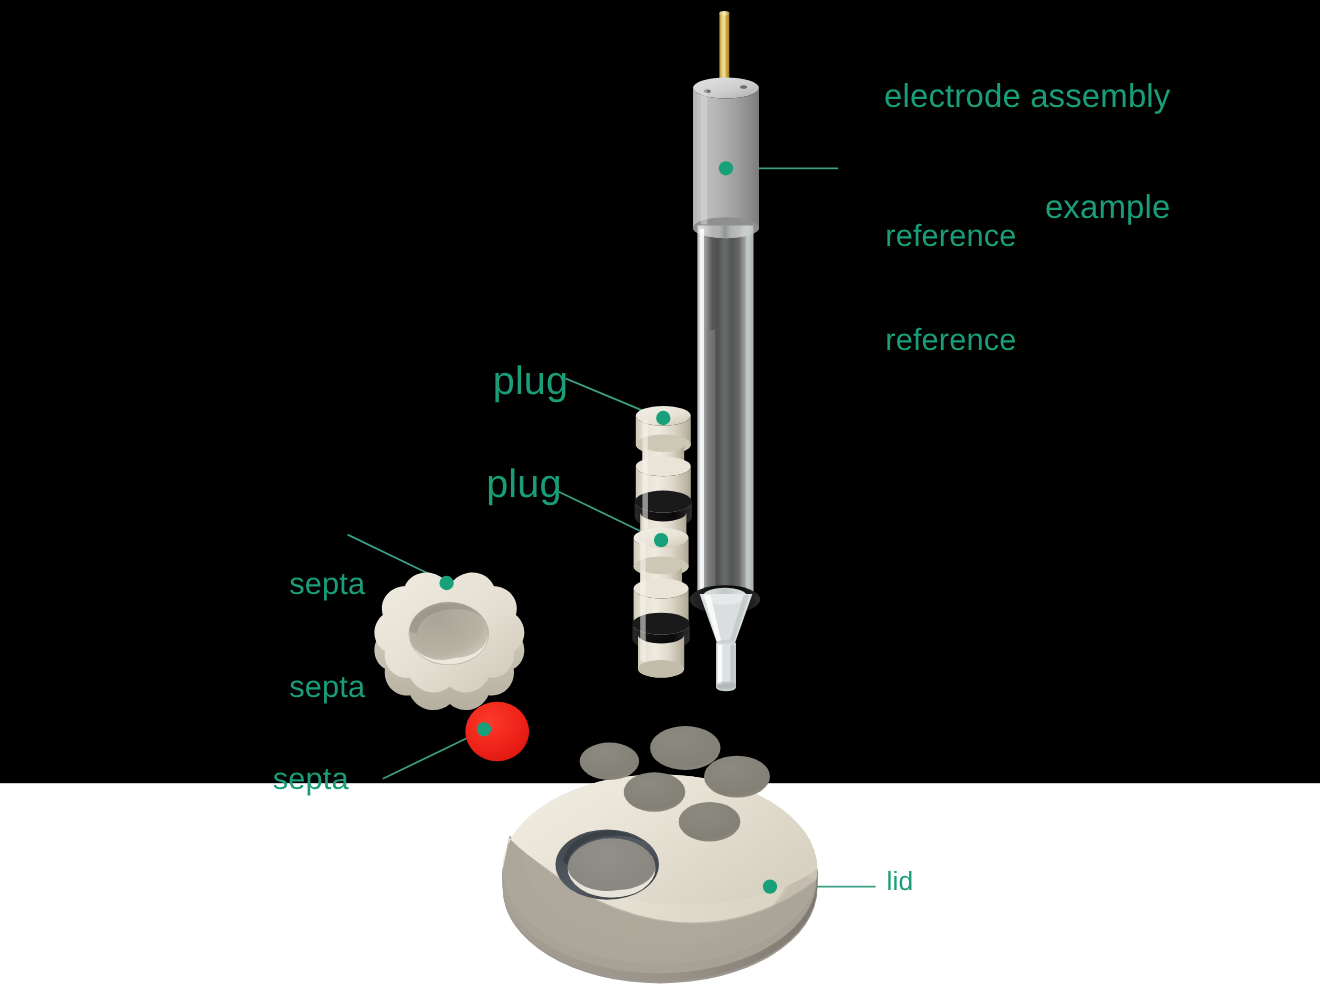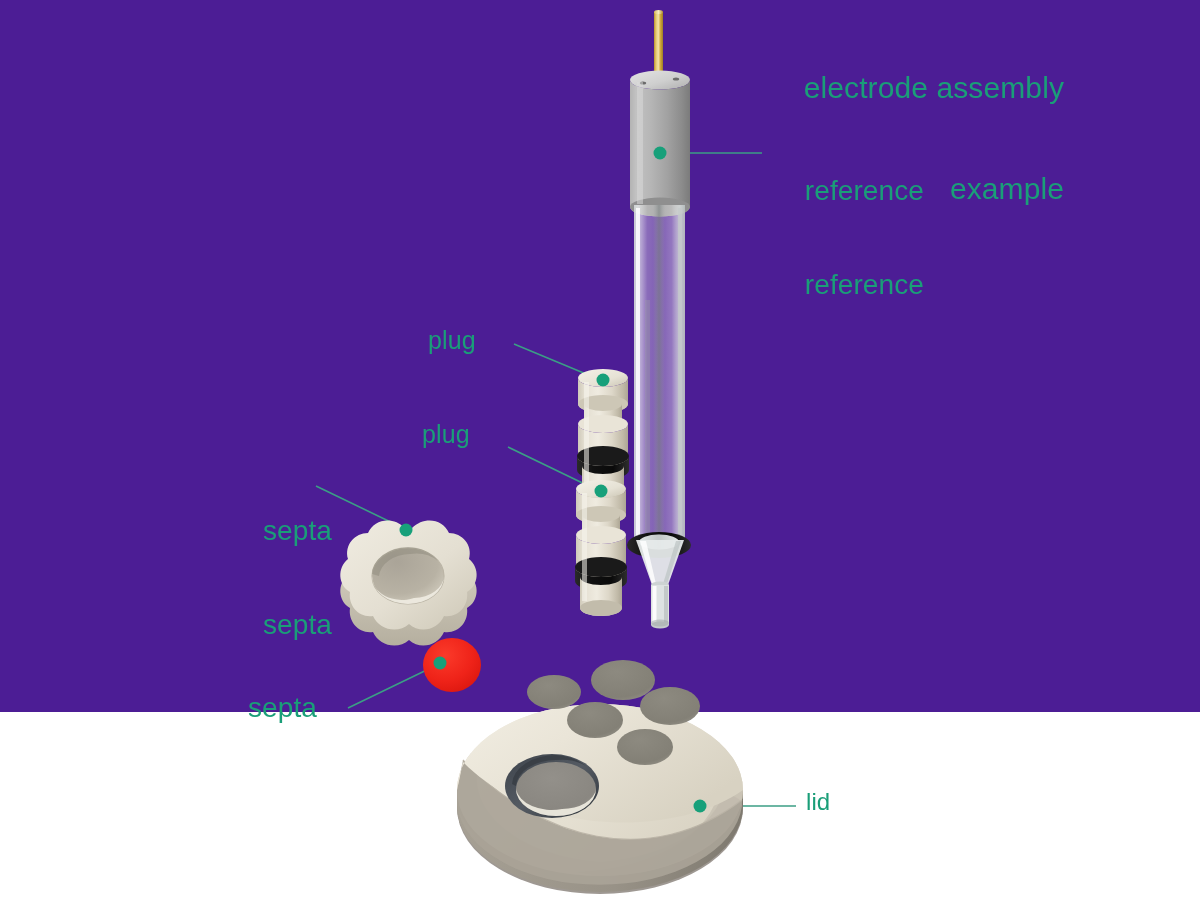--- a/index.html
+++ b/index.html
@@ -11,21 +11,21 @@
     width: 1200px;
     height: 900px;
     font-family: "Liberation Sans", sans-serif;
     overflow: hidden;
     position: relative;
   }
   #stage {
     position: relative;
     width: 1200px;
     height: 712px;
-    background: #4c1d95;
+    background: #000000;
   }
   svg.diagram {
     position: absolute;
     left: 0;
     top: 0;
     width: 1200px;
     height: 900px;
     display: block;
   }
   .lbl {
@@ -39,22 +39,23 @@
   }
   .lbl-title {
     font-size: 30px;
     text-align: right;
   }
   .lbl-ref {
     font-size: 28px;
     text-align: right;
   }
   .lbl-plug {
-    font-size: 25px;
+    font-size: 36px;
     text-align: right;
+    margin-left: 20px;
   }
   .lbl-septaholder {
     font-size: 28px;
     text-align: right;
   }
   .lbl-septa {
     font-size: 28px;
     text-align: left;
   }
   .lbl-lid {
@@ -387,21 +388,21 @@
       <circle cx="440" cy="663" r="6.5" fill="#17a07a"></circle>
       <circle cx="700" cy="806" r="6.5" fill="#17a07a"></circle>
     </g>
   </svg>
 
   <div class="lbl lbl-title" style="right:136px; top:4px;">
     <div>electrode assembly</div>
     <div>example</div>
   </div>
 
-  <div class="lbl lbl-ref" style="right:276px; top:112px;">
+  <div class="lbl lbl-ref" style="right:276px; top:136px;">
     <div>reference</div>
     <div>reference</div>
   </div>
 
   <div class="lbl lbl-plug" style="left:428px; top:326px;">plug</div>
 
   <div class="lbl lbl-plug" style="left:422px; top:420px;">plug</div>
 
   <div class="lbl lbl-septaholder" style="left:192px; top:452px; width:140px; text-align:right;">
     <div>septa</div>

